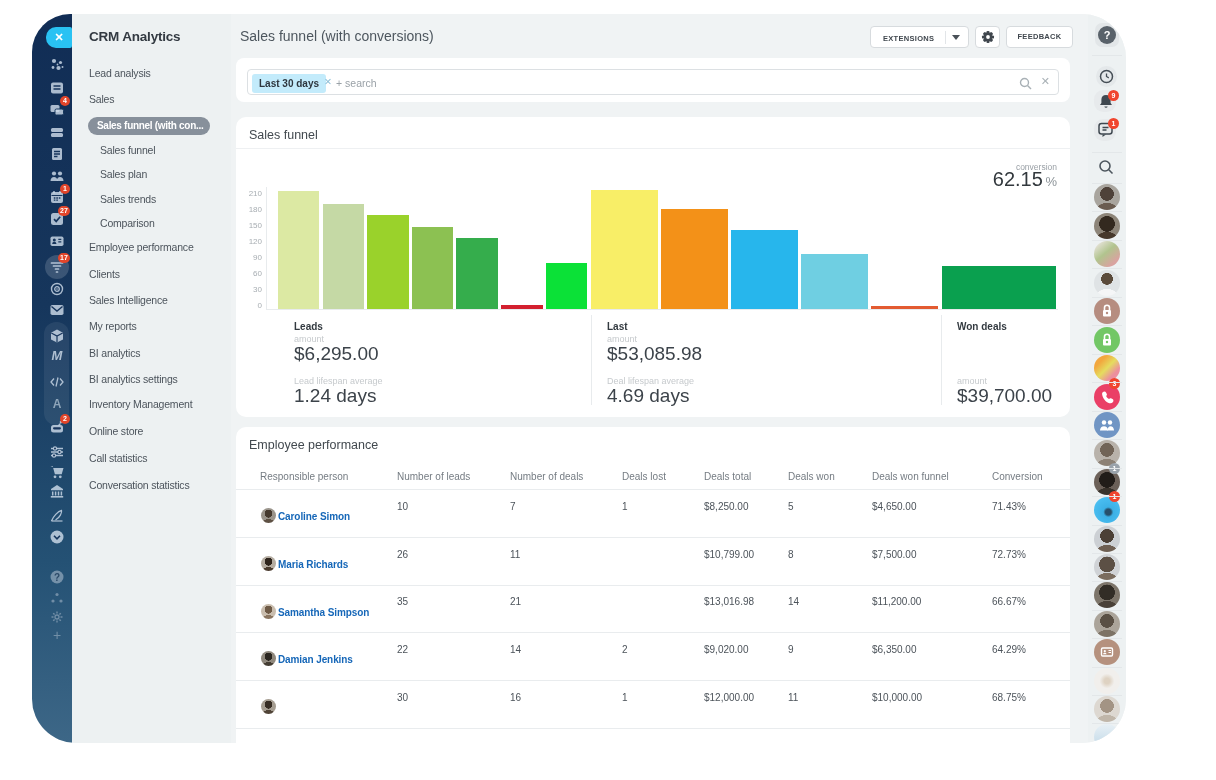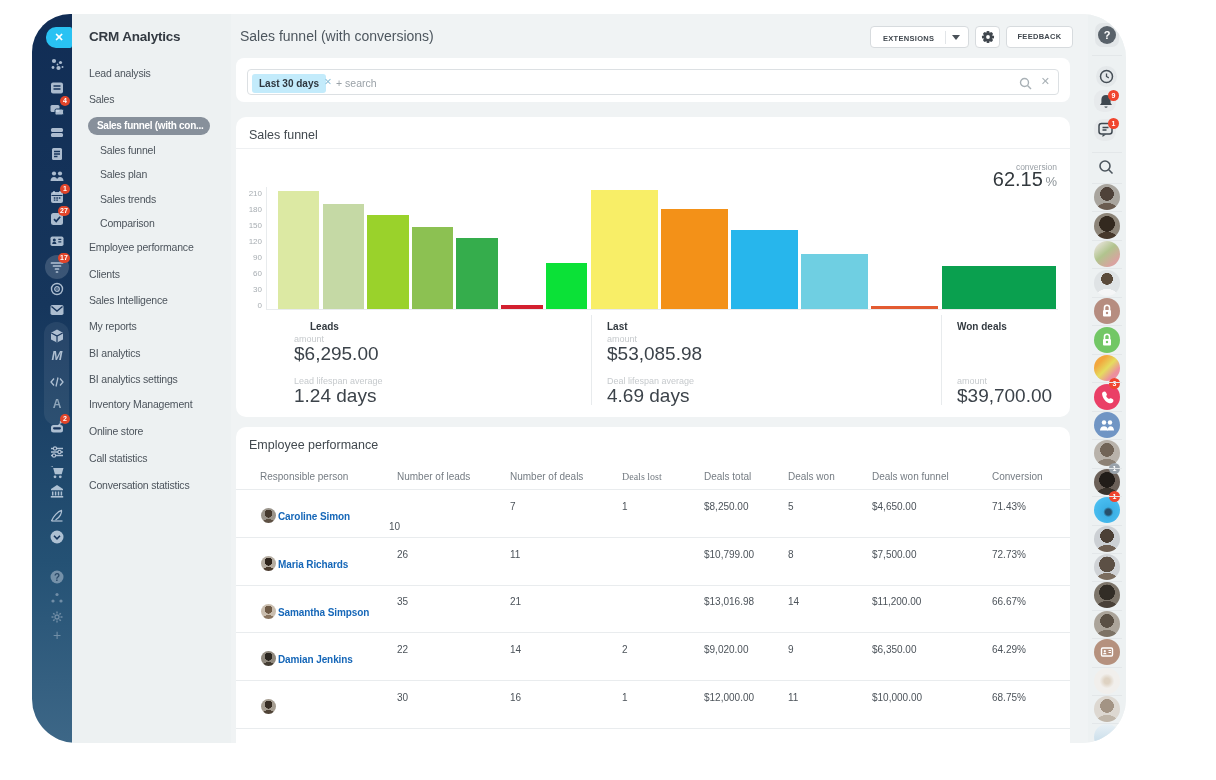--- a/index.html
+++ b/index.html
@@ -296,54 +296,54 @@
       <div class="bar" style="left:265px; width:42px; top:188px; height:4px;   background:#d3202f;"></div>
       <div class="bar" style="left:310px; width:41px; top:146px; height:46px;  background:#0be137;"></div>
       <div class="bar" style="left:355px; width:67px; top:73px;  height:119px; background:#f8ee67;"></div>
       <div class="bar" style="left:425px; width:67px; top:92px;  height:100px; background:#f39118;"></div>
       <div class="bar" style="left:495px; width:67px; top:113px; height:79px;  background:#27b6ec;"></div>
       <div class="bar" style="left:565px; width:67px; top:137px; height:55px;  background:#6fcfe2;"></div>
       <div class="bar" style="left:635px; width:67px; top:189px; height:3px;   background:#e35b31;"></div>
       <div class="bar" style="left:706px; width:114px; top:149px; height:43px; background:#0aa04f;"></div>
       <div class="vline" style="left:355px; top:198px; height:90px;"></div>
       <div class="vline" style="left:705px; top:198px; height:90px;"></div>
-      <div class="slab" style="left:58px; top:204px;margin-left:16px;">Leads</div>
+      <div class="slab" style="left:58px; top:204px;">Leads</div>
       <div class="glab" style="left:58px; top:217px;">amount</div>
       <div class="big" style="left:58px; top:226px;">$6,295.00</div>
       <div class="glab" style="left:58px; top:259px;">Lead lifespan average</div>
       <div class="big" style="left:58px; top:268px;">1.24 days</div>
       <div class="slab" style="left:371px; top:204px;">Last</div>
       <div class="glab" style="left:371px; top:217px;">amount</div>
       <div class="big" style="left:371px; top:226px;">$53,085.98</div>
       <div class="glab" style="left:371px; top:259px;">Deal lifespan average</div>
       <div class="big" style="left:371px; top:268px;">4.69 days</div>
       <div class="slab" style="left:721px; top:204px;">Won deals</div>
       <div class="glab" style="left:721px; top:259px;">amount</div>
       <div class="big" style="left:721px; top:268px;">$39,700.00</div>
     </div>
     <div class="card card2" id="card2">
       <div class="ctitle">Employee performance</div>
       <div class="th" style="left:24px; top:44px;">Responsible person</div>
       <div class="th" style="left:161px; top:44px;">Number of leads</div>
       <div class="th" style="left:274px; top:44px;">Number of deals</div>
-      <div class="th" style="left:386px; top:44px;font-family:Liberation Serif, serif;">Deals lost</div>
+      <div class="th" style="left:386px; top:44px;">Deals lost</div>
       <div class="th" style="left:468px; top:44px;">Deals total</div>
       <div class="th" style="left:552px; top:44px;">Deals won</div>
       <div class="th" style="left:636px; top:44px;">Deals won funnel</div>
       <div class="th" style="left:756px; top:44px;">Conversion</div>
       <div class="rowline" style="top:62px;"></div>
       <div class="rowline" style="top:110px;"></div>
       <div class="rowline" style="top:158px;"></div>
       <div class="rowline" style="top:205px;"></div>
       <div class="rowline" style="top:253px;"></div>
       <div class="rowline" style="top:301px;"></div>
 
       <div class="av" style="left:25px; top:81px; background:radial-gradient(ellipse 6px 4.5px at 50% 103%,#5e5144 96%,rgba(0,0,0,0) 100%),radial-gradient(circle 4px at 50% 38%,#463a2f 96%,rgba(0,0,0,0) 100%),#9a948b;"></div>
       <div class="name" style="left:42px; top:84px;text-align:center;">Caroline Simon</div>
-      <div class="td" style="left:153px; top:74px;margin-top:20px;">10</div>
+      <div class="td" style="left:161px; top:74px;">10</div>
       <div class="td" style="left:274px; top:74px;">7</div>
       <div class="td" style="left:386px; top:74px;">1</div>
       <div class="td" style="left:468px; top:74px;">$8,250.00</div>
       <div class="td" style="left:552px; top:74px;">5</div>
       <div class="td" style="left:636px; top:74px;">$4,650.00</div>
       <div class="td" style="left:756px; top:74px;">71.43%</div>
 
       <div class="av" style="left:25px; top:129px; background:radial-gradient(ellipse 6px 4.5px at 50% 103%,#4a3b2e 96%,rgba(0,0,0,0) 100%),radial-gradient(circle 4px at 50% 38%,#2e241c 96%,rgba(0,0,0,0) 100%),#b4aca1;"></div>
       <div class="name" style="left:42px; top:132px;">Maria Richards</div>
       <div class="td" style="left:161px; top:122px;">26</div>

